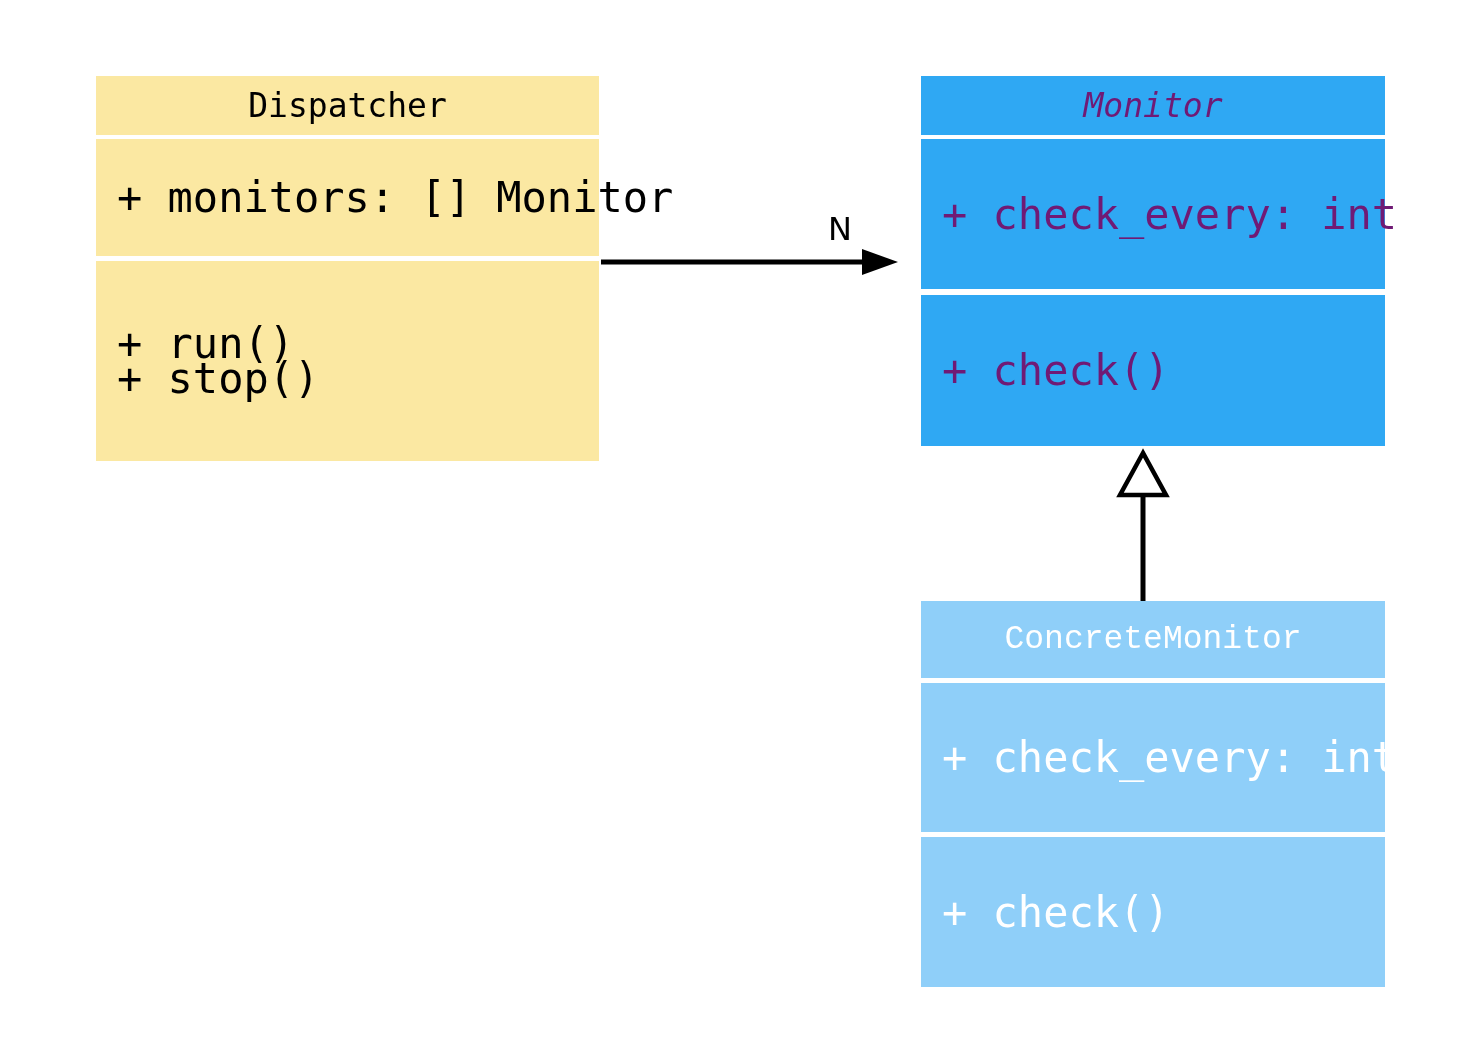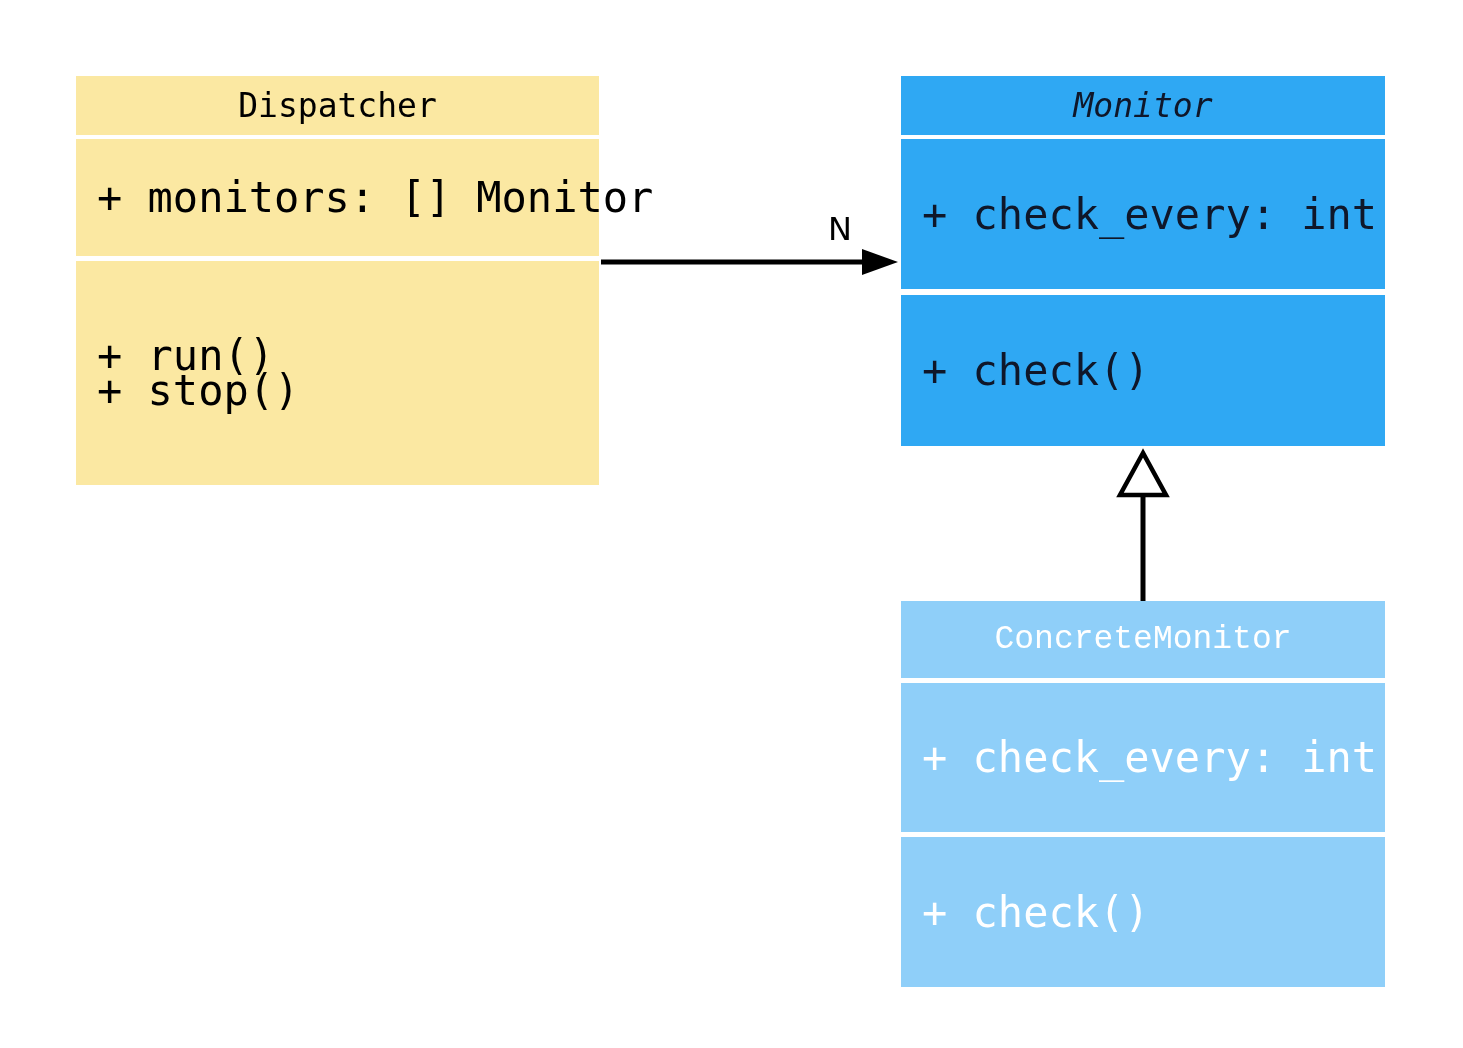--- a/index.html
+++ b/index.html
@@ -11,21 +11,21 @@
     font-family: "DejaVu Sans Mono", "Liberation Mono", monospace;
     overflow: hidden;
   }
   .edges {
     position: absolute;
     left: 0; top: 0;
     width: 1463px; height: 1048px;
     pointer-events: none;
   }
   .class-box { position: absolute; }
-  .row { box-sizing: border-box; }
+  .row { box-sizing: border-box; margin-left: 20px; }
   .title-bar {
     display: flex;
     align-items: center;
     justify-content: center;
     font-size: 33px;
     letter-spacing: 0;
   }
   .title-italic .title-bar { font-style: italic; }
   .section {
     display: flex;
@@ -33,21 +33,21 @@
     justify-content: center;
     padding-left: 21px;
     font-size: 42px;
     line-height: 35px;
     white-space: pre;
   }
   
   .box-dispatcher { left: 76px; top: 76px; width: 523px; }
   .box-dispatcher .title-bar { height: 59px; margin-bottom: 4px; }
   .box-dispatcher .attrs     { height: 117px; margin-bottom: 5px; }
-  .box-dispatcher .methods   { height: 224px; }
+  .box-dispatcher .methods   { height: 200px; }
   
   .box-monitor { left: 901px; top: 76px; width: 484px; }
   .box-monitor .title-bar { height: 59px; margin-bottom: 4px; }
   .box-monitor .attrs     { height: 150px; margin-bottom: 6px; }
   .box-monitor .methods   { height: 151px; }
   
   .box-concrete-monitor { left: 901px; top: 601px; width: 484px; }
   .box-concrete-monitor .title-bar { height: 77px; margin-bottom: 5px; font-family: Liberation Mono, monospace; }
   .box-concrete-monitor .attrs     { height: 149px; margin-bottom: 5px; }
   .box-concrete-monitor .methods   { height: 150px; }
@@ -83,21 +83,21 @@
     <div class="row title-bar" style="background: rgb(251, 232, 162);">Dispatcher</div>
     <div class="row section attrs" style="background: rgb(251, 232, 162);">
       <div>+ monitors: [] Monitor</div>
     </div>
     <div class="row section methods" style="background: rgb(251, 232, 162);">
       <div>+ run()</div>
       <div>+ stop()</div>
     </div>
   </div>
 
-  <div class="class-box box-monitor title-italic" style="color: #0f172a;">
+  <div class="class-box box-monitor title-italic" style="color: #701a75;">
     <div class="row title-bar" style="background: rgb(47, 168, 243);">Monitor</div>
     <div class="row section attrs" style="background: rgb(47, 168, 243);">
       <div>+ check_every: int</div>
     </div>
     <div class="row section methods" style="background: rgb(47, 168, 243);">
       <div>+ check()</div>
     </div>
   </div>
 
   <div class="class-box box-concrete-monitor" style="color: rgb(255, 255, 255);">

